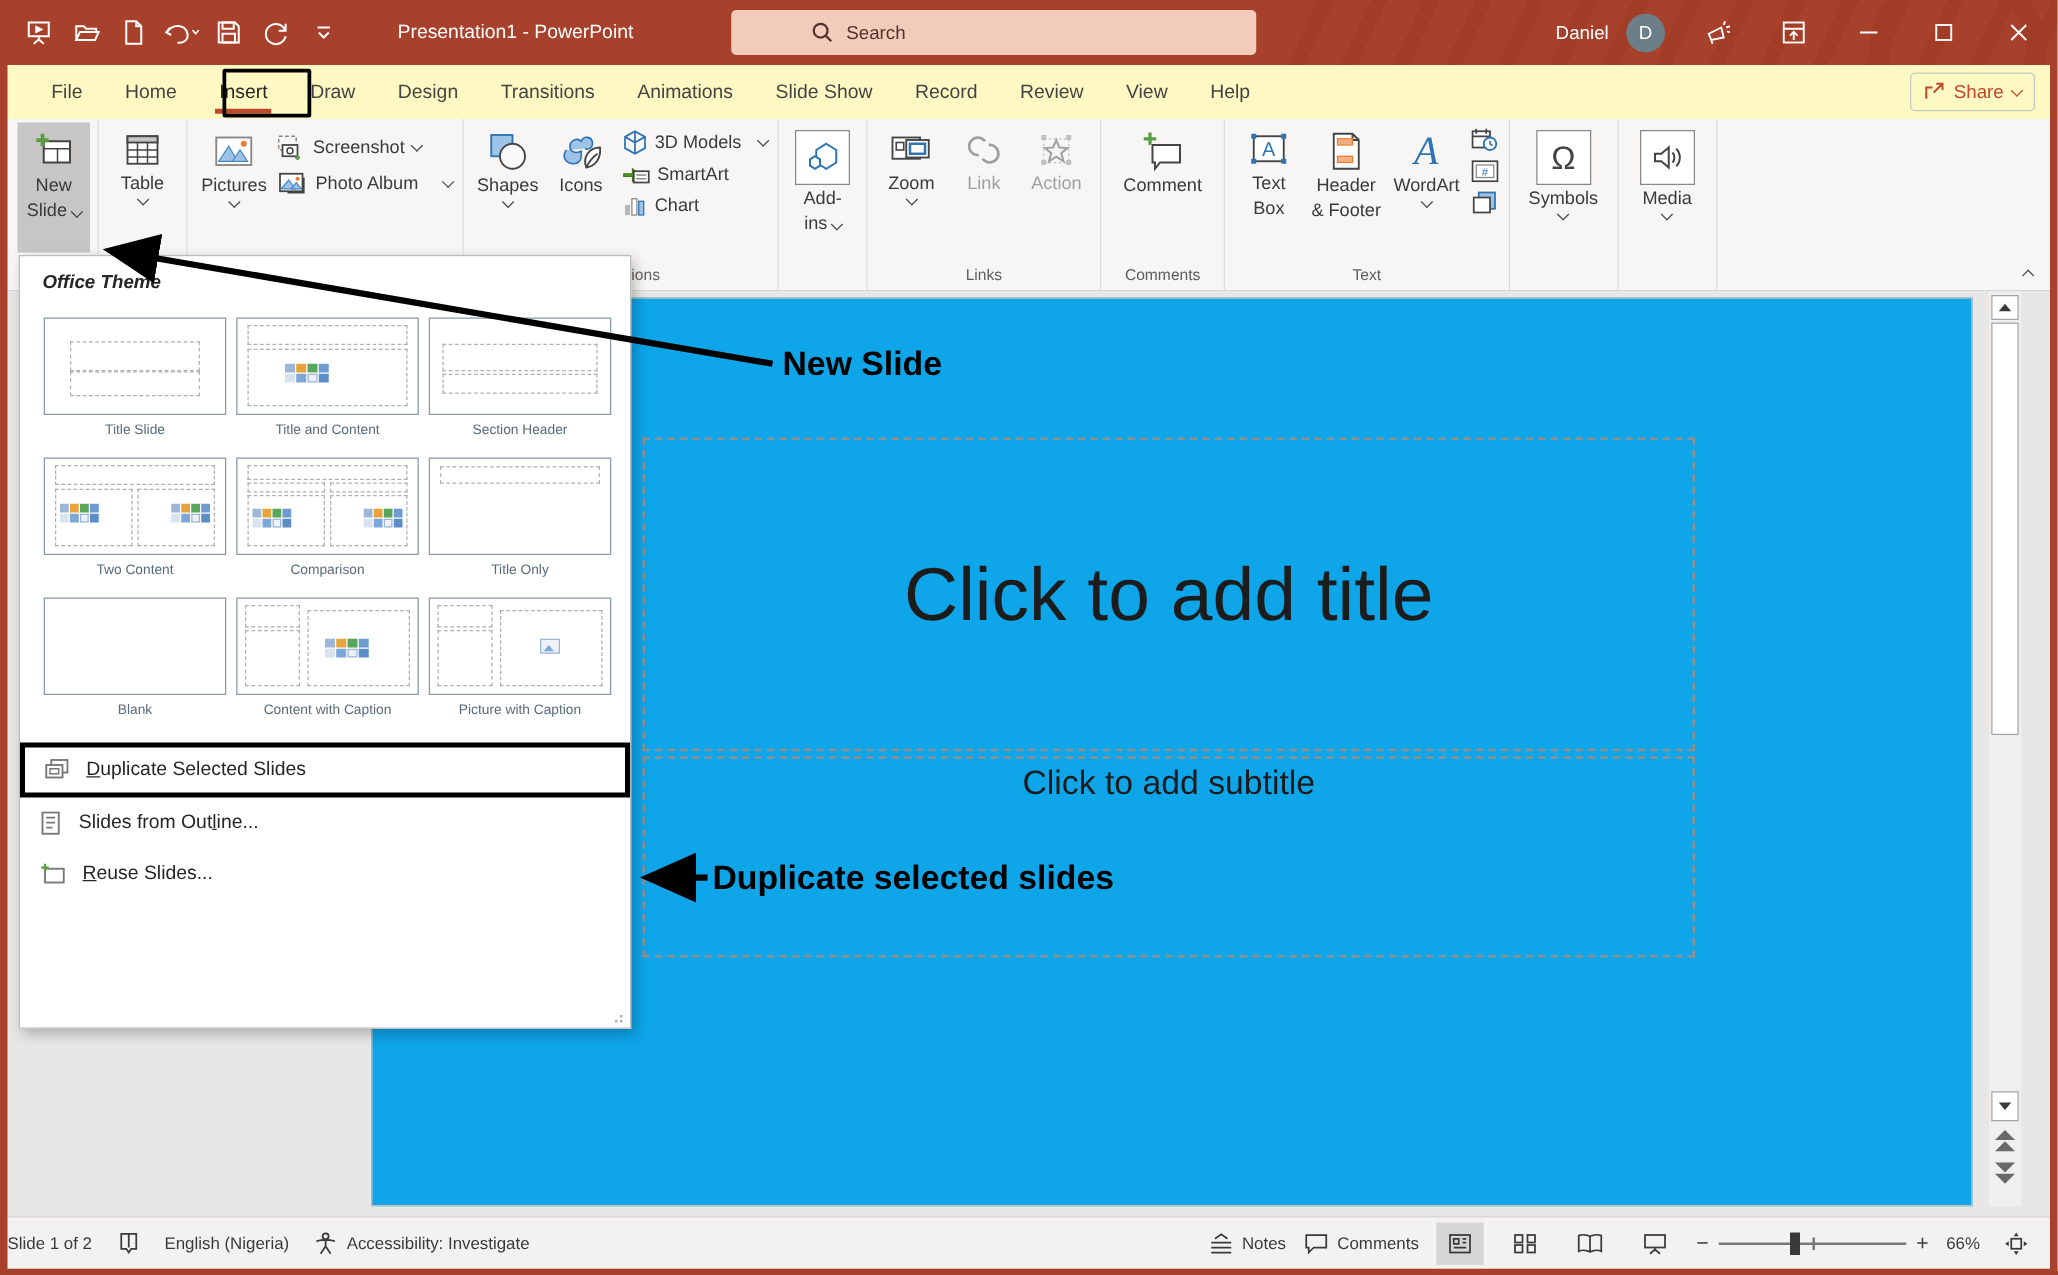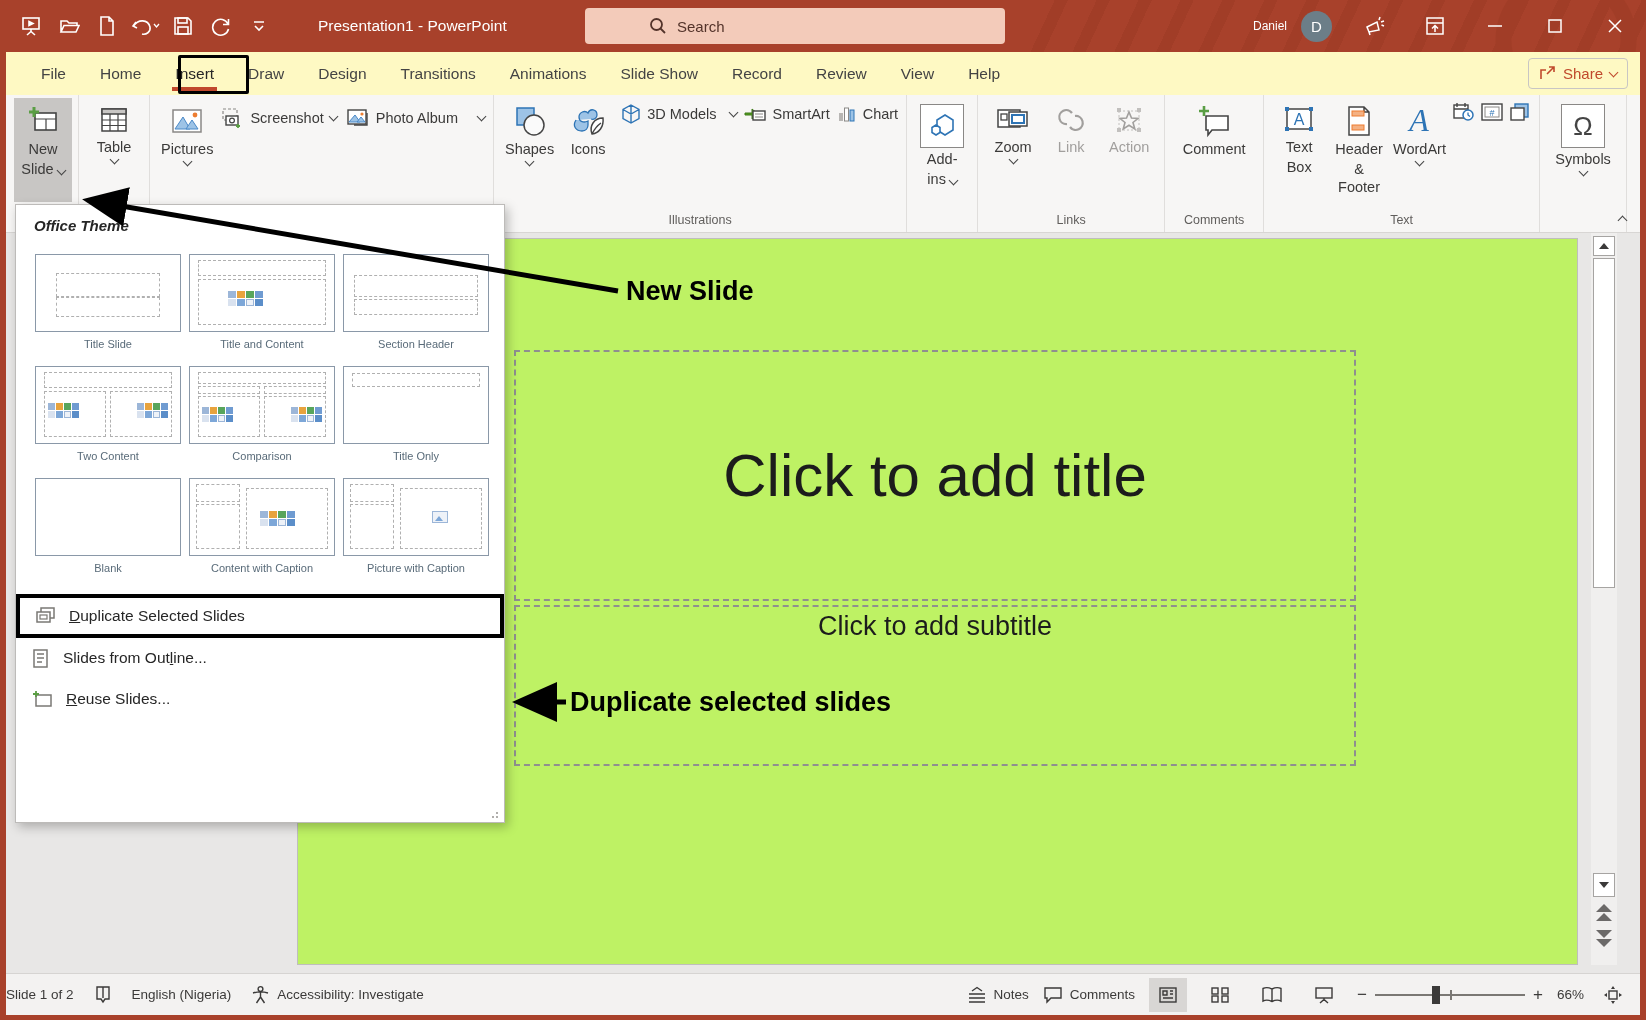--- a/index.html
+++ b/index.html
@@ -21,52 +21,52 @@
     opacity:.55; }
   .qat { display:flex; align-items:center; gap:4px; padding-left:14px; z-index:2; }
   .qat .qbtn { width:34px; height:34px; display:flex; align-items:center; justify-content:center; border-radius:2px; }
   .qat svg { stroke:#fff; fill:none; stroke-width:1.6; }
   .tb-title { color:#fff; font-size:15.5px; margin-left:42px; white-space:nowrap; z-index:2; }
   .searchbox { position:absolute; left:585px; top:8px; width:420px; height:36px; background:#F3CBBA; border-radius:4px; display:flex; align-items:center; padding-left:64px; gap:10px; z-index:3; }
   .searchbox svg { stroke:#53332a; fill:none; stroke-width:1.8; }
   .searchbox input { border:none; background:transparent; outline:none; font-size:15px; color:#53332a; font-family:inherit; width:300px; }
   .searchbox input::placeholder { color:#53332a; opacity:1; }
   .tb-right { position:absolute; right:14px; top:0; height:52px; display:flex; align-items:center; gap:26px; z-index:3; }
-  .tb-user { color:#fff; font-size:12px; }
+  .tb-user { color:#fff; font-size:15px; }
   .avatar { width:31px; height:31px; border-radius:50%; background:#6C7E88; color:#fff; font-size:15px; display:flex; align-items:center; justify-content:center; margin-left:-12px; }
   .tb-right svg { stroke:#fff; fill:none; stroke-width:1.5; }
   .winbtn { width:34px; height:34px; display:flex; align-items:center; justify-content:center; }
 
   
   .tabrow { position:absolute; top:52px; left:6px; right:6px; height:43px; background:#fef9c3; display:flex; align-items:center; padding-left:18px; z-index:10; }
   .tab { font-size:15.5px; color:#444; padding:9px 17px; position:relative; white-space:nowrap; }
   .tab.selected { color:#262626; }
   .tab.selected::after { content:""; position:absolute; left:14px; right:14px; bottom:1px; height:4px; background:#C0492C; }
   .sharebtn { position:absolute; right:12px; top:6px; border:1px solid #c8c6c4; border-radius:4px; height:31px; display:flex; align-items:center; gap:7px; padding:0 10px; color:#C0492C; font-size:15px; }
   .sharebtn svg { stroke:#C0492C; fill:none; stroke-width:1.6; }
 
   
   .ribbon { position:absolute; top:95px; left:6px; right:6px; height:138px; background:#f7f6f5; display:flex; align-items:stretch; padding-left:2px; z-index:5; border-bottom:1px solid #d8d6d4; }
   .rgroup { position:relative; border-right:1px solid #e0dedc; display:flex; align-items:flex-start; padding:3px 6px 22px 6px; }
   .rgroup-label { position:absolute; bottom:5px; left:0; right:0; text-align:center; font-size:12.5px; color:#605E5C; }
   .bigbtn { display:flex; flex-direction:column; align-items:center; justify-content:flex-start; padding:6px 5px 2px; min-width:58px; height:104px; gap:3px; }
   .bigbtn .lbl { font-size:14.5px; color:#3b3a39; text-align:center; line-height:1.2; }
   .bigbtn.pressed { background:#C8C6C4; }
   .bigbtn.disabled .lbl { color:#A19F9D; }
-  .rowcol { display:flex; flex-direction:row; gap:9px; padding:10px 2px 0 4px;text-align:right; }
+  .rowcol { display:flex; flex-direction:column; gap:9px; padding:10px 2px 0 4px;text-align:right; }
   .rowbtn { display:flex; align-items:center; gap:6px; font-size:14.5px; color:#3b3a39; white-space:nowrap; }
   .carat { width:7px; height:7px; border-right:1.6px solid #444; border-bottom:1.6px solid #444; transform:rotate(45deg); display:inline-block; margin-top:-3px; }
   .carat.up { transform:rotate(-135deg); margin-top:4px; }
   .boxedicon { border:1px solid #8a8886; background:#fff; width:44px; height:44px; display:flex; align-items:center; justify-content:center; }
   .ribbon svg.ic { display:block; }
   .collapse-chevron { position:absolute; right:14px; bottom:8px; }
 
   
   .canvas { position:absolute; top:233px; left:6px; right:6px; bottom:47px; background:#e8e7e6; }
-  .slidepage { position:absolute; left:291px; top:5px; width:1281px; height:727px; background:#bef264; border:1px solid #bfbebd; }
+  .slidepage { position:absolute; left:291px; top:5px; width:1281px; height:727px; background:#0ea5e9; border:1px solid #bfbebd; }
   .ph { position:absolute; border:2px dashed #8f8f8f; }
   .ph-title { left:216px; top:111px; width:842px; height:251px; display:flex; align-items:center; justify-content:center; }
   .ph-title .t { font-size:60px; font-weight:300; color:#1c1c1c; letter-spacing:0; }
   .ph-sub { left:216px; top:366px; width:842px; height:161px; display:flex; justify-content:center; }
   .ph-sub .t { font-size:27px; font-weight:300; color:#1c1c1c; margin-top:4px; }
 
   
   .vscroll { position:absolute; right:23px; top:0; width:26px; bottom:8px; background:#f0efee; }
   .sbtn { position:absolute; left:2px; width:22px; background:#fff; border:1px solid #a6a4a2; display:flex; align-items:center; justify-content:center; }
   .tri-up { width:0; height:0; border-left:5px solid transparent; border-right:5px solid transparent; border-bottom:6px solid #3b3a39; }

